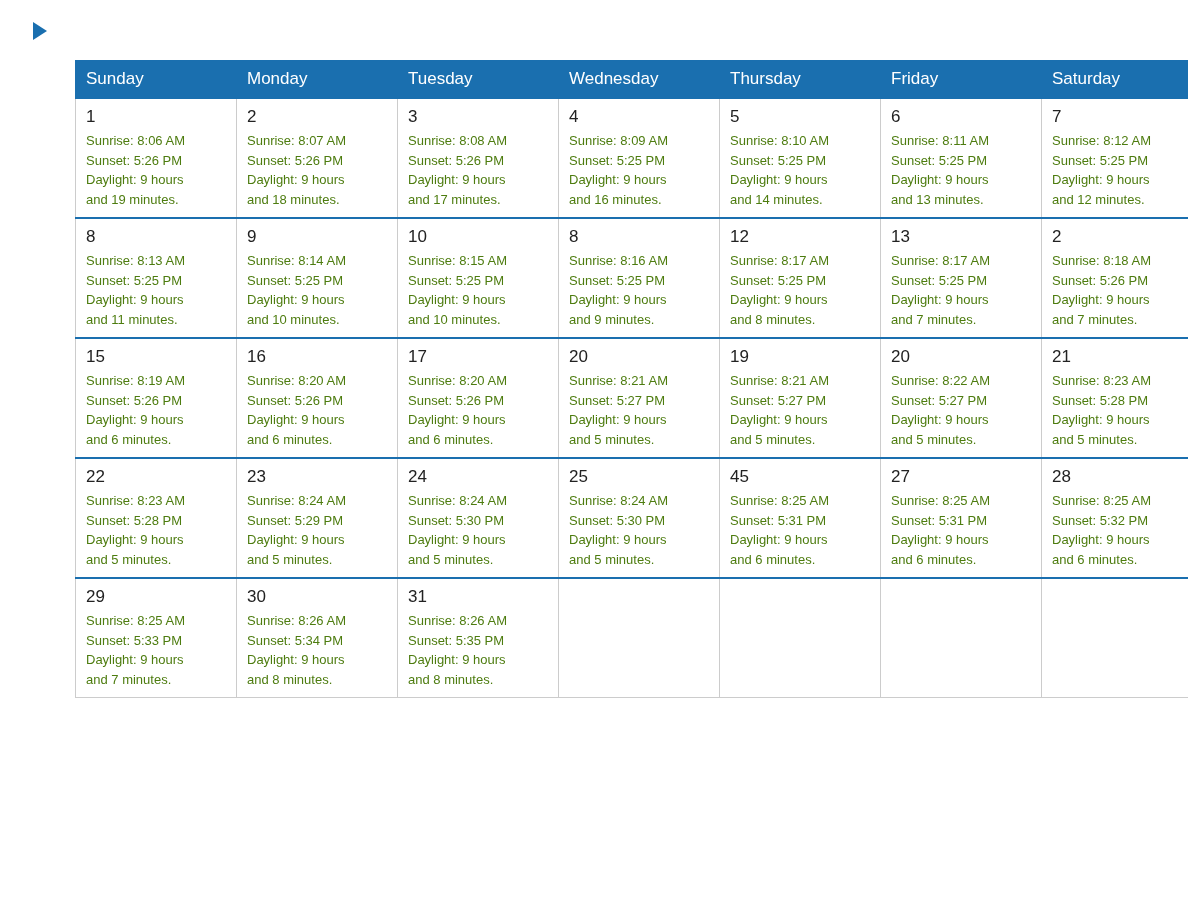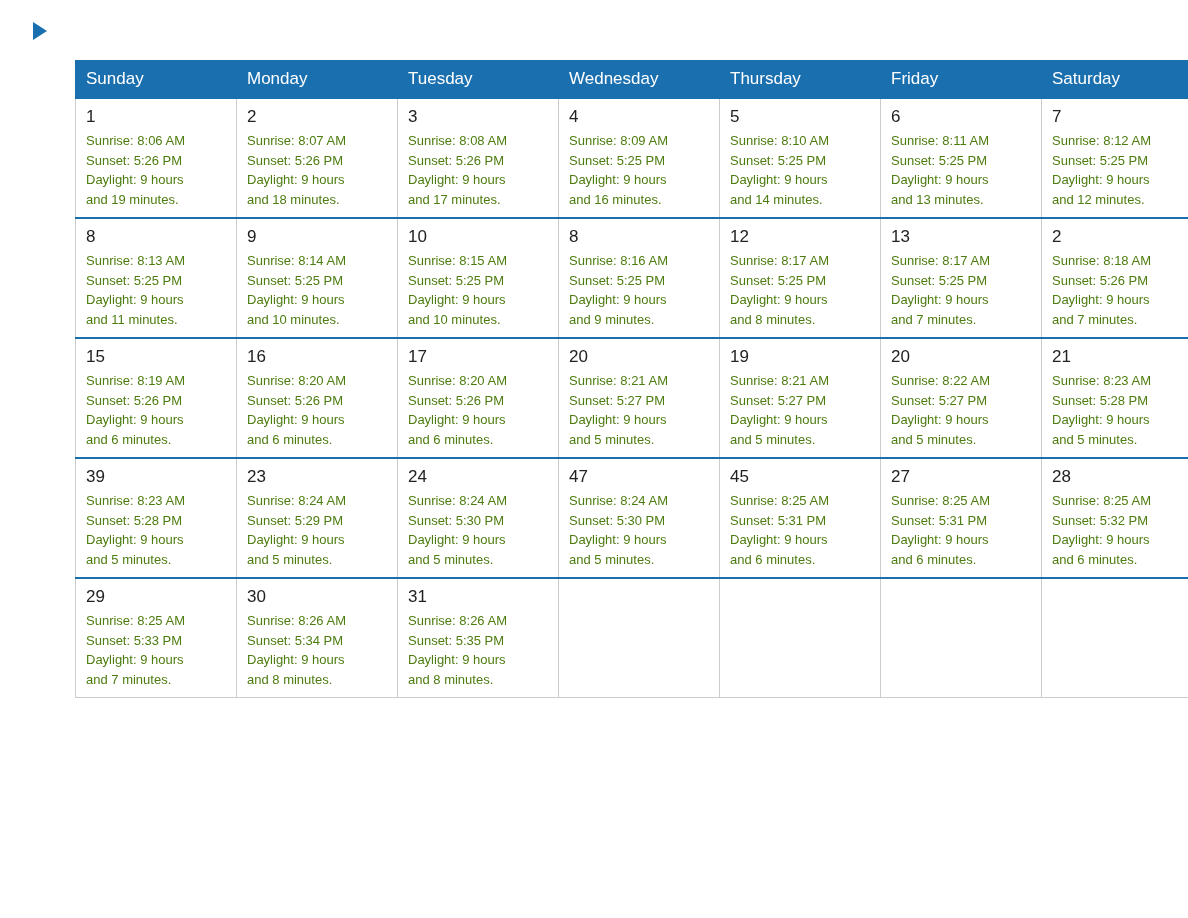--- a/index.html
+++ b/index.html
@@ -214,33 +214,33 @@
         <span class="day-number">20</span>
         <span class="day-info">Sunrise: 8:22 AM<br>Sunset: 5:27 PM<br>Daylight: 9 hours<br>and 5 minutes.</span>
       </td>
         <td>
         <span class="day-number">21</span>
         <span class="day-info">Sunrise: 8:23 AM<br>Sunset: 5:28 PM<br>Daylight: 9 hours<br>and 5 minutes.</span>
       </td>
       </tr>
       <tr>
         <td>
-        <span class="day-number">39</span>
+        <span class="day-number">22</span>
         <span class="day-info">Sunrise: 8:23 AM<br>Sunset: 5:28 PM<br>Daylight: 9 hours<br>and 5 minutes.</span>
       </td>
         <td>
         <span class="day-number">23</span>
         <span class="day-info">Sunrise: 8:24 AM<br>Sunset: 5:29 PM<br>Daylight: 9 hours<br>and 5 minutes.</span>
       </td>
         <td>
         <span class="day-number">24</span>
         <span class="day-info">Sunrise: 8:24 AM<br>Sunset: 5:30 PM<br>Daylight: 9 hours<br>and 5 minutes.</span>
       </td>
         <td>
-        <span class="day-number">47</span>
+        <span class="day-number">25</span>
         <span class="day-info">Sunrise: 8:24 AM<br>Sunset: 5:30 PM<br>Daylight: 9 hours<br>and 5 minutes.</span>
       </td>
         <td>
         <span class="day-number">45</span>
         <span class="day-info">Sunrise: 8:25 AM<br>Sunset: 5:31 PM<br>Daylight: 9 hours<br>and 6 minutes.</span>
       </td>
         <td>
         <span class="day-number">27</span>
         <span class="day-info">Sunrise: 8:25 AM<br>Sunset: 5:31 PM<br>Daylight: 9 hours<br>and 6 minutes.</span>
       </td>

